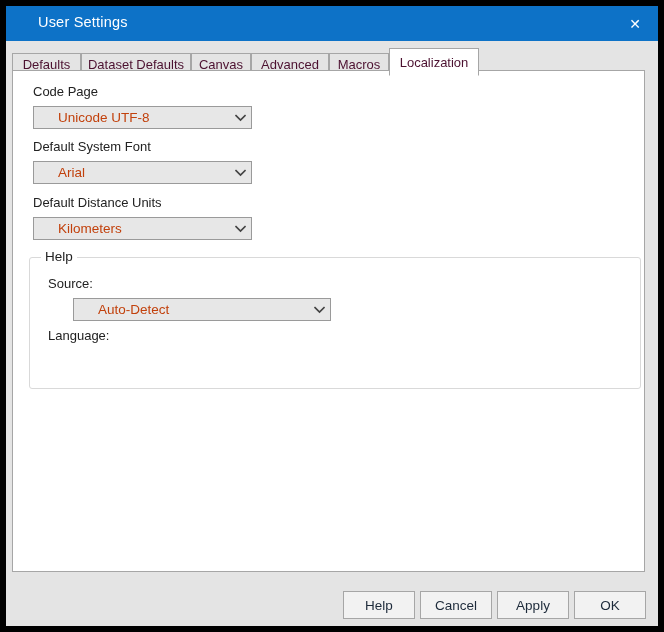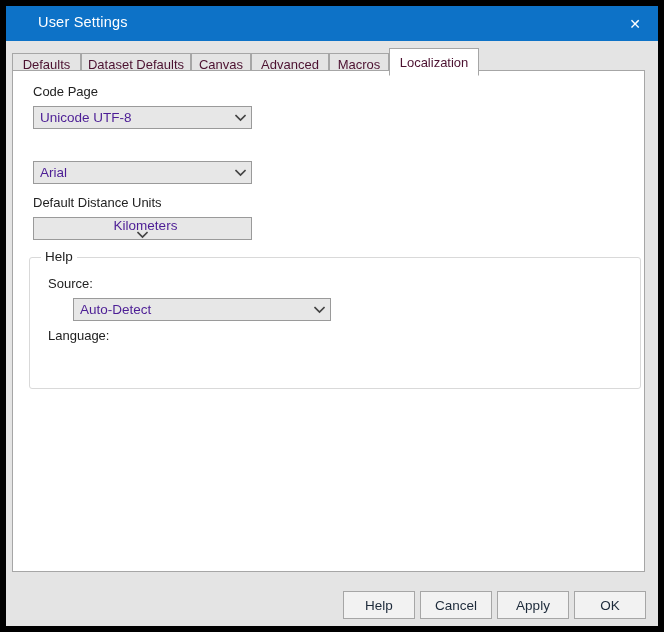--- a/index.html
+++ b/index.html
@@ -122,23 +122,23 @@
     height: 23px;
     background: #e7e7e7;
     border: 1px solid #9a9a9a;
     box-sizing: border-box;
     display: flex;
     align-items: center;
     cursor: default;
   }
   .combo-value {
     flex: 1;
-    padding-left: 6px;
+    padding-left: 24px;
     font-size: 13.5px;
-    color: #4c1d95;
+    color: #c2410c;
     white-space: nowrap;
     overflow: hidden;
   }
   .combo-arrow {
     width: 22px;
     display: flex;
     align-items: center;
     justify-content: center;
   }
   .combo-arrow svg { display: block; }
@@ -237,30 +237,31 @@
 
   <div class="field-label" style="left: 20px; top: 13px;">Code Page</div>
       <div class="combo" style="left: 20px; top: 35px; width: 219px;">
         <div class="combo-value">Unicode UTF-8</div>
         <div class="combo-arrow">
           <svg width="11" height="8" viewBox="0 0 11 8" xmlns="http://www.w3.org/2000/svg">
             <path d="M1 1.6 L5.5 6.1 L10 1.6" stroke="#444" stroke-width="1.7" fill="none" stroke-linecap="square"></path>
           </svg>
         </div>
       </div>
+      <div class="field-label" style="left: 20px; top: 68px;">Default System Font</div>
       <div class="combo" style="left: 20px; top: 90px; width: 219px;">
         <div class="combo-value">Arial</div>
         <div class="combo-arrow">
           <svg width="11" height="8" viewBox="0 0 11 8" xmlns="http://www.w3.org/2000/svg">
             <path d="M1 1.6 L5.5 6.1 L10 1.6" stroke="#444" stroke-width="1.7" fill="none" stroke-linecap="square"></path>
           </svg>
         </div>
       </div>
       <div class="field-label" style="left: 20px; top: 124px;">Default Distance Units</div>
-      <div class="combo" style="left: 20px; top: 146px; width: 219px; flex-direction: column;">
+      <div class="combo" style="left: 20px; top: 146px; width: 219px;">
         <div class="combo-value">Kilometers</div>
         <div class="combo-arrow">
           <svg width="11" height="8" viewBox="0 0 11 8" xmlns="http://www.w3.org/2000/svg">
             <path d="M1 1.6 L5.5 6.1 L10 1.6" stroke="#444" stroke-width="1.7" fill="none" stroke-linecap="square"></path>
           </svg>
         </div>
       </div>
     </div>
 
   <div class="footer" id="footer">

